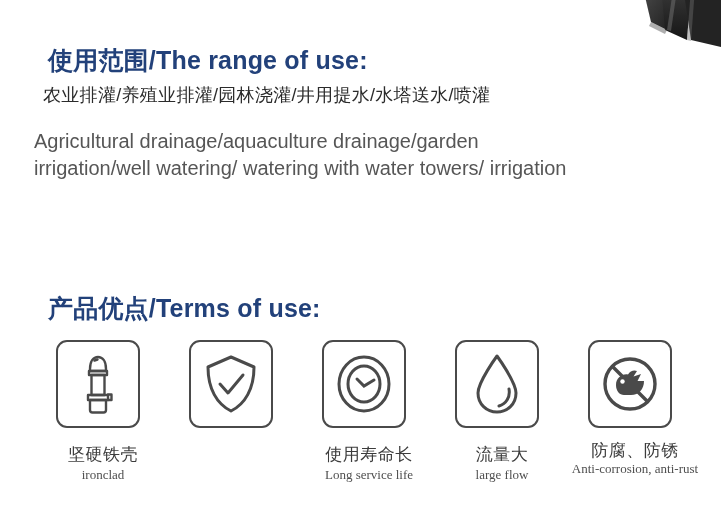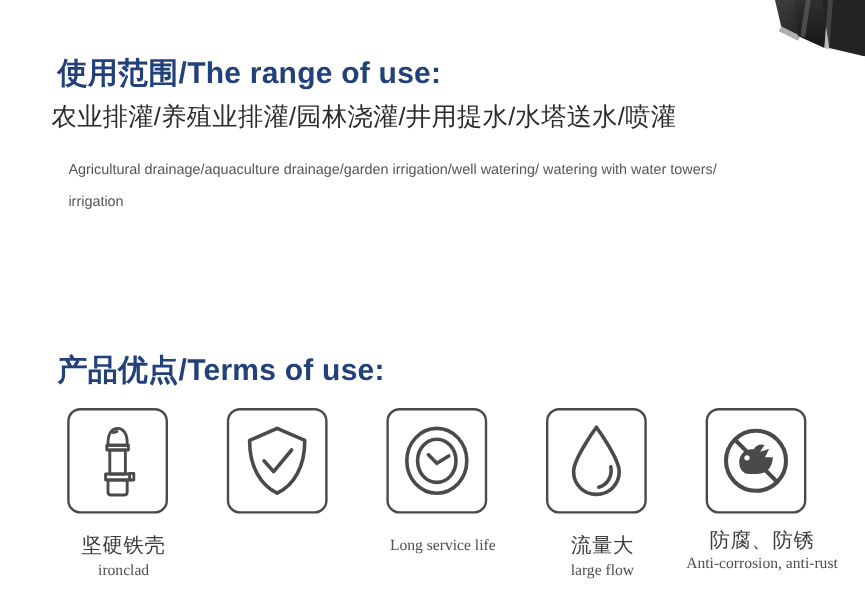--- a/index.html
+++ b/index.html
@@ -37,31 +37,31 @@
     white-space: nowrap;
   }
   #range-heading { top: 44px; }
   #terms-heading { top: 292px; }
 
   
   .cn-line {
     position: absolute;
     left: 43px;
     top: 83px;
-    font-size: 21px;
+    font-size: 18px;
     color: #2b2b2b;
     letter-spacing: 0.3px;
     white-space: nowrap;
   }
   .en-block {
     position: absolute;
-    left: 57px;
+    left: 34px;
     top: 128px;
     width: 560px;
-    font-size: 12px;
+    font-size: 20px;
     line-height: 27px;
     color: #565656;
   }
 
   
   .features {
     position: absolute;
     left: 56px;
     top: 340px;
     width: 620px;
@@ -184,20 +184,21 @@
     <div class="icon-box">
       <span>
         <svg width="58" height="62" viewBox="0 0 58 62" fill="none" stroke="#4a4a4a" stroke-width="3" stroke-linecap="round" xmlns="http://www.w3.org/2000/svg">
           <ellipse cx="29" cy="31" rx="25" ry="27"></ellipse>
           <ellipse cx="29" cy="31" rx="16" ry="18"></ellipse>
           <path d="M22 26 L29 33 L39 27"></path>
         </svg>
       </span>
     </div>
     <div class="feature-label">
+      <div class="label-cn">使用寿命长</div>
       <div class="label-en">Long service life</div>
     </div>
   </div>
 
   <div class="feature" style="left:399px">
     <div class="icon-box">
       <span>
         <svg width="52" height="64" viewBox="0 0 52 64" fill="none" stroke="#4a4a4a" stroke-width="3" stroke-linejoin="round" stroke-linecap="round" xmlns="http://www.w3.org/2000/svg">
           <path d="M26 4 C26 4 7 30 7 41 C7 52 15.5 60 26 60 C36.5 60 45 52 45 41 C45 30 26 4 26 4 Z"></path>
           <path d="M38 37 C39.5 45 35 52 28 54"></path>

